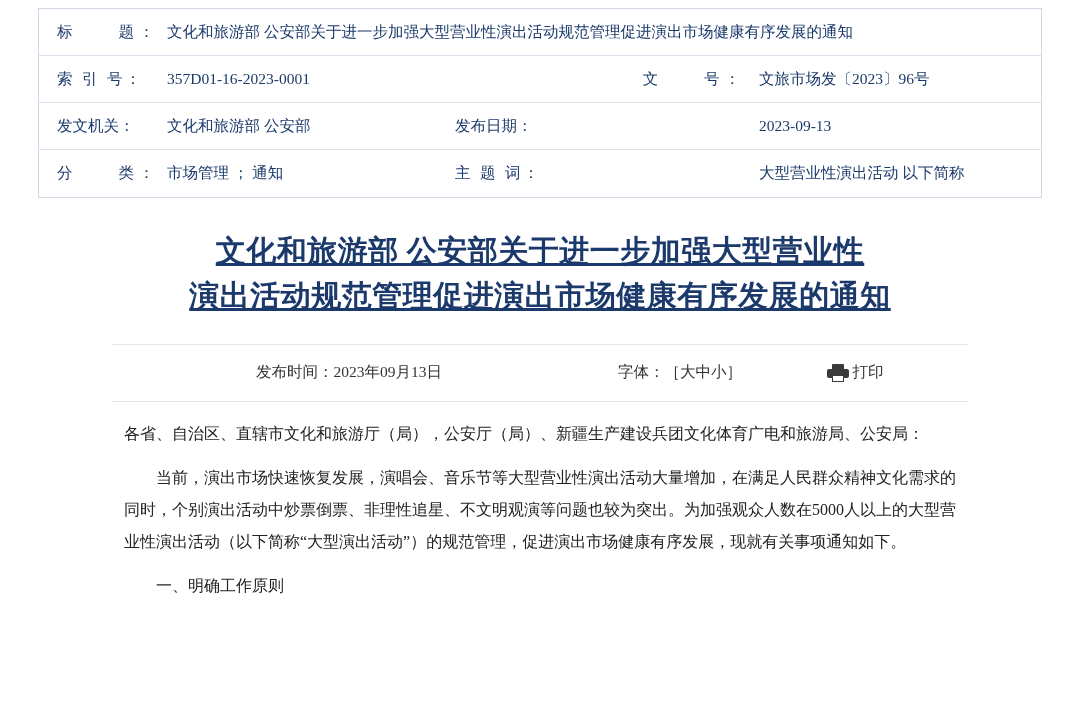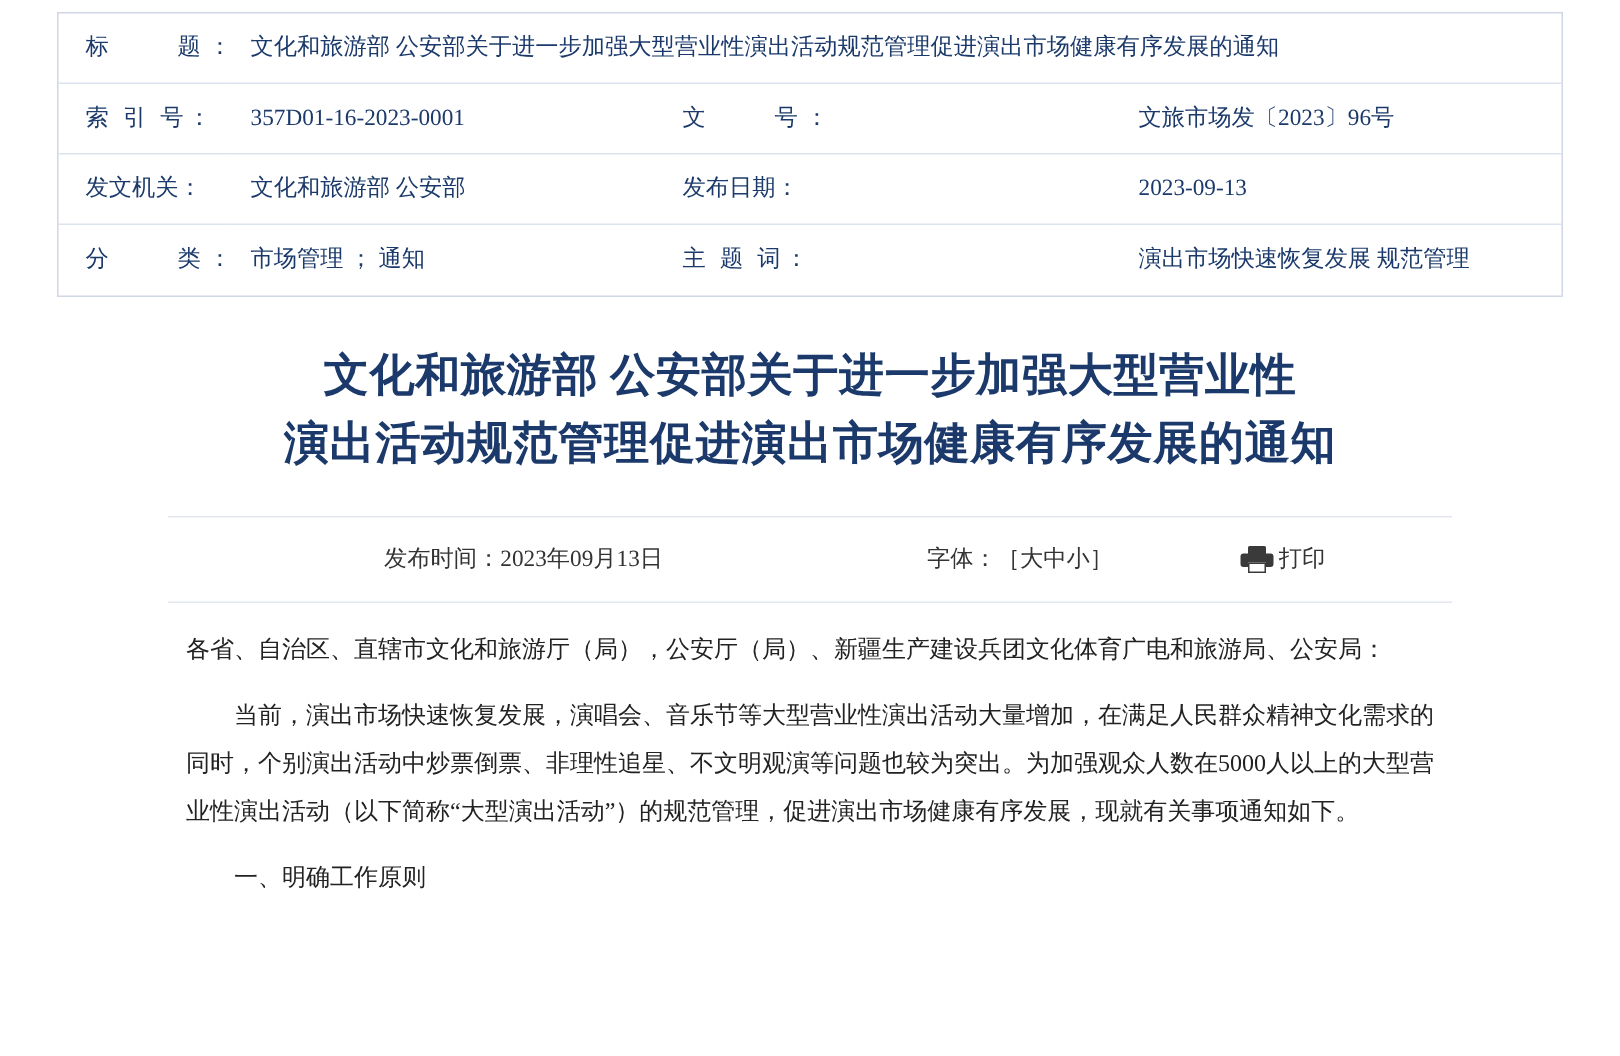--- a/index.html
+++ b/index.html
@@ -57,34 +57,35 @@
   .lbl-2 {
     color: #1b3a6b;
     white-space: nowrap;
     padding-left: 6px !important;
     width: 96px;
   }
   .val-2 {
     color: #333333;
     padding-left: 14px !important;
   }
-  .sp-wide { letter-spacing: 0.32em; }
+  .sp-wide { letter-spacing: 0.32em; text-align: right; }
   .sp-mid { letter-spacing: 0.18em; }
 
   
   .title {
     margin: 30px auto 0 auto;
     width: 840px;
     text-align: center;
     font-size: 30px;
     font-weight: bold;
     color: #1b3a6b;
     line-height: 1.5;
     letter-spacing: 0.5px;
     font-family: "Liberation Serif", "DejaVu Serif", serif;
+    text-decoration: underline;
   }
   .title-line { display: block; }
 
   .divider {
     margin: 26px 112px 0 112px;
     border-top: 1px solid #e2e6ee;
   }
 
   
   .infobar {
@@ -180,21 +181,21 @@
       <tr>
         <td class="lbl">发文机关：</td>
         <td class="val">文化和旅游部 公安部</td>
         <td class="lbl-2">发布日期：</td>
         <td class="val-2">2023-09-13</td>
       </tr>
       <tr>
         <td class="lbl sp-wide">分　　类：</td>
         <td class="val">市场管理 ；  通知</td>
         <td class="lbl-2 sp-mid">主 题 词：</td>
-        <td class="val-2">演出市场快速恢复发展 规范管理</td>
+        <td class="val-2">大型营业性演出活动 以下简称</td>
       </tr>
     </tbody>
       </table>
   </div>
 
   <div class="title">
     <span class="title-line">文化和旅游部 公安部关于进一步加强大型营业性</span>
     <span class="title-line">演出活动规范管理促进演出市场健康有序发展的通知</span>
   </div>
 

